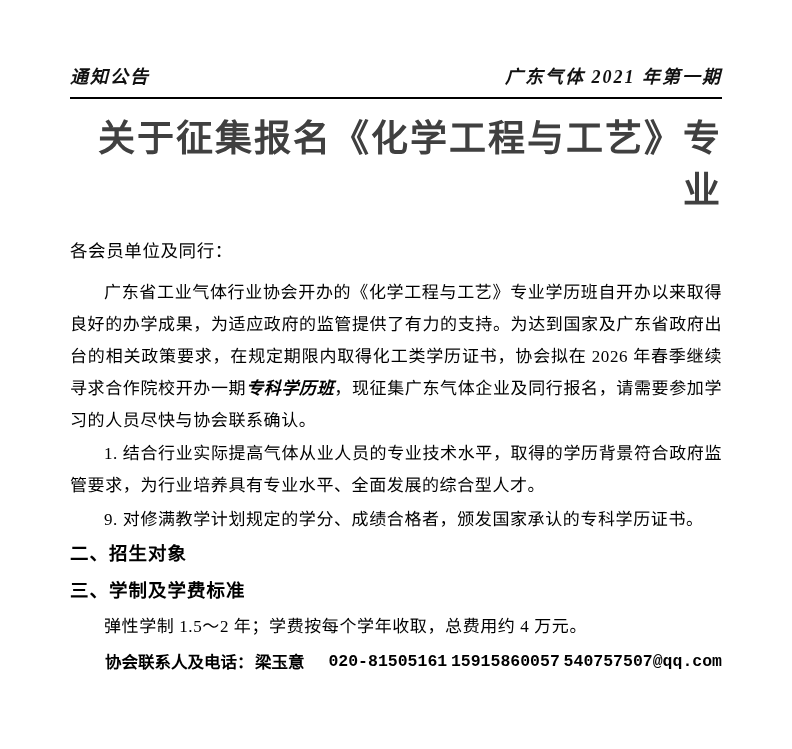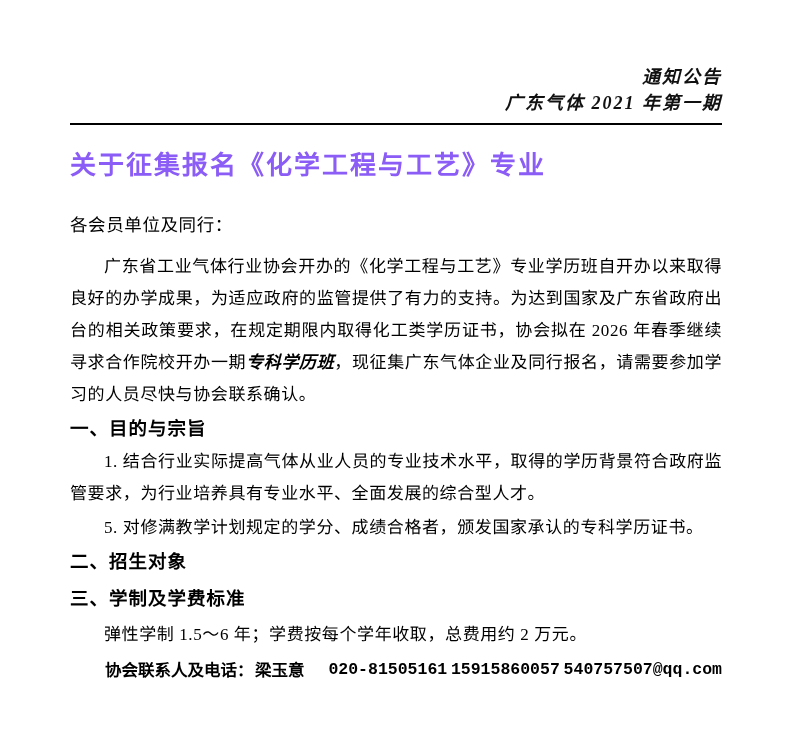--- a/index.html
+++ b/index.html
@@ -18,40 +18,39 @@
     width: 652px;
   }
   
   .masthead {
     padding-top: 62px;
     padding-bottom: 9px;
     border-bottom: 2px solid #000000;
     display: flex;
     justify-content: space-between;
     align-items: flex-end;
-    flex-direction: column;
   }
   .masthead .script {
     font-family: "Liberation Serif", "DejaVu Serif", serif;
     font-style: italic;
     font-weight: bold;
     font-size: 18px;
     letter-spacing: 2px;
     color: #111111;
   }
   
   .notice-title {
     margin-top: 14px;
-    text-align: left;
+    text-align: right;
     font-family: "Liberation Sans", "DejaVu Sans", sans-serif;
     font-weight: bold;
-    font-size: 26px;
+    font-size: 37px;
     line-height: 52px;
     letter-spacing: 2px;
-    color: #8b5cf6;
+    color: #404040;
   }
   
   .body-text {
     font-size: 17px;
     line-height: 32px;
     letter-spacing: 0.6px;
     text-align: justify;
   }
   .salutation {
     margin-top: 18px;
@@ -112,28 +111,27 @@
     </div>
 
     <div class="notice-title">
       <div>关于征集报名《化学工程与工艺》专业</div>
     </div>
 
     <div class="salutation body-text">各会员单位及同行：</div>
 
     <p class="para body-text intro"><span>广东省工业气体行业协会开办的《化学工程与工艺》专业学历班自开办以来取得良好的办学成果，为适应政府的监管提供了有力的支持。为达到国家及广东省政府出台的相关政策要求，在规定期限内取得化工类学历证书，协会拟在 2026 年春季继续寻求合作院校开办一期</span><span class="bold-run">专科学历班</span><span>，现征集广东气体企业及同行报名，请需要参加学习的人员尽快与协会联系确认。</span></p>
 
-    <div class="sec-heading h1">一、目的与宗旨</div>
     <p class="para body-text p1">1. 结合行业实际提高气体从业人员的专业技术水平，取得的学历背景符合政府监管要求，为行业培养具有专业水平、全面发展的综合型人才。</p>
-    <p class="para body-text p2">5. 对修满教学计划规定的学分、成绩合格者，颁发国家承认的专科学历证书。</p>
+    <p class="para body-text p2">9. 对修满教学计划规定的学分、成绩合格者，颁发国家承认的专科学历证书。</p>
 
     <div class="sec-heading h2">二、招生对象</div>
 
     <div class="sec-heading h3">三、学制及学费标准</div>
-    <p class="para body-text p4">弹性学制 1.5～6 年；学费按每个学年收取，总费用约 2 万元。</p>
+    <p class="para body-text p4">弹性学制 1.5～2 年；学费按每个学年收取，总费用约 4 万元。</p>
 
     <div class="contact-row first">
       <span class="c-label">协会联系人及电话：</span>
       <span class="c-name">梁玉意</span>
       <span class="c-col1">020-81505161</span>
       <span class="c-col2">15915860057</span>
       <span class="c-col3">540757507@qq.com</span>
     </div>
 
   </div>

